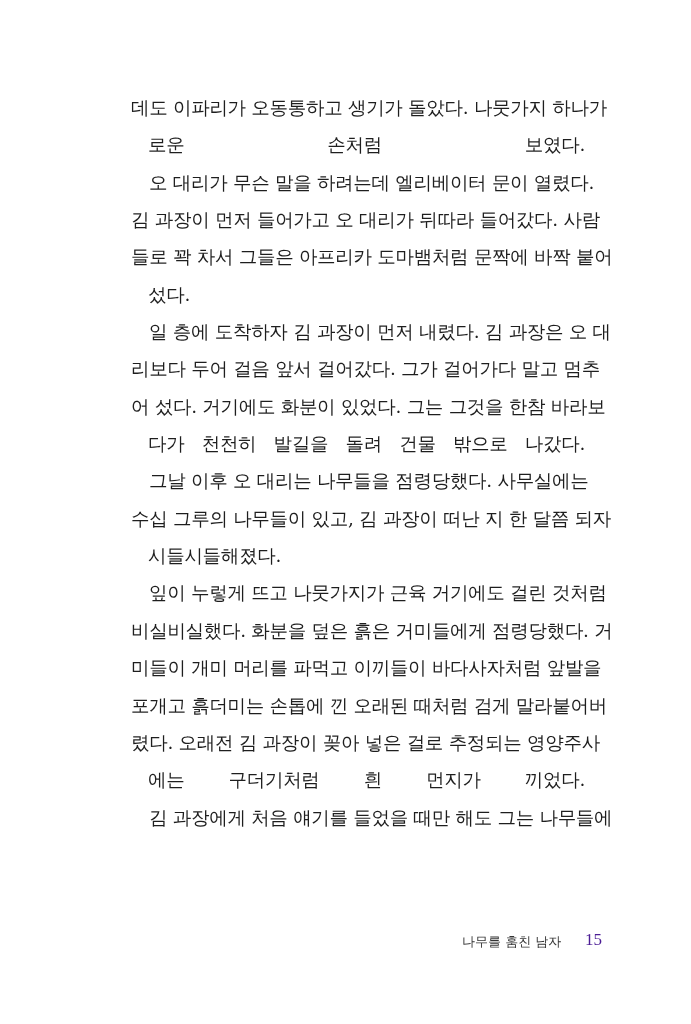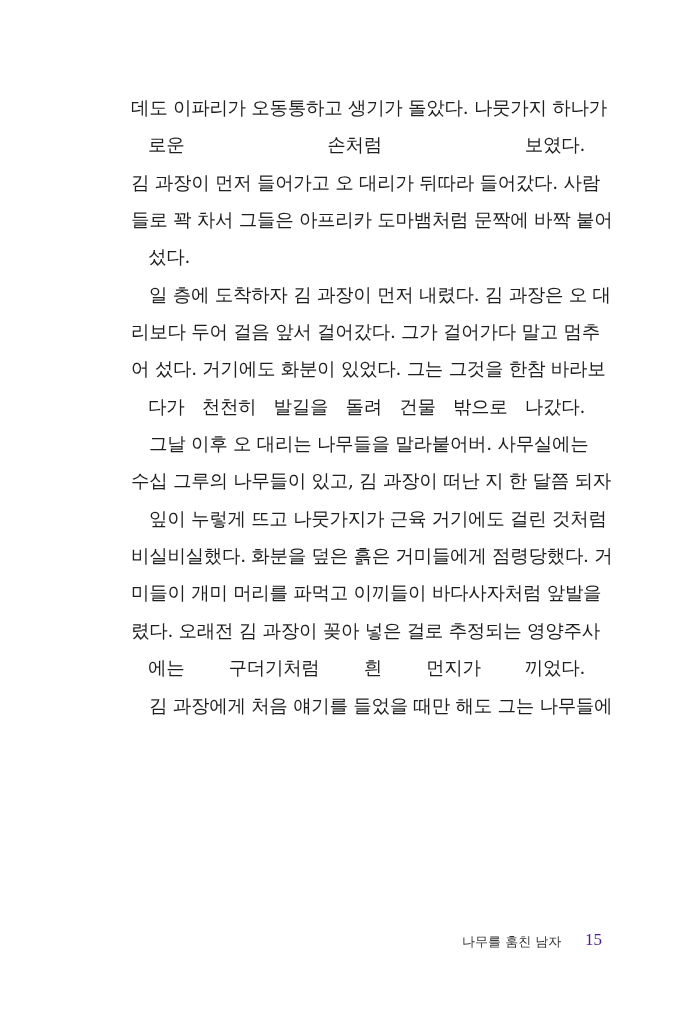--- a/index.html
+++ b/index.html
@@ -79,20 +79,23 @@
 <body>
 
 <div class="page">
   <div class="body-text" id="body-text">
       <div class="line justify">
         <span class="txt">데도 이파리가 오동통하고 생기가 돌았다. 나뭇가지 하나가</span>
       </div>
       <div class="line justify last">
         <span class="txt">로운 손처럼 보였다.</span>
       </div>
+      <div class="line justify indent">
+        <span class="txt">오 대리가 무슨 말을 하려는데 엘리베이터 문이 열렸다.</span>
+      </div>
       <div class="line justify">
         <span class="txt">김 과장이 먼저 들어가고 오 대리가 뒤따라 들어갔다. 사람</span>
       </div>
       <div class="line justify">
         <span class="txt">들로 꽉 차서 그들은 아프리카 도마뱀처럼 문짝에 바짝 붙어</span>
       </div>
       <div class="line justify last">
         <span class="txt">섰다.</span>
       </div>
       <div class="line justify indent">
@@ -101,33 +104,39 @@
       <div class="line justify">
         <span class="txt">리보다 두어 걸음 앞서 걸어갔다. 그가 걸어가다 말고 멈추</span>
       </div>
       <div class="line justify">
         <span class="txt">어 섰다. 거기에도 화분이 있었다. 그는 그것을 한참 바라보</span>
       </div>
       <div class="line justify last">
         <span class="txt">다가 천천히 발길을 돌려 건물 밖으로 나갔다.</span>
       </div>
       <div class="line justify indent">
-        <span class="txt">그날 이후 오 대리는 나무들을 말라붙어버. 사무실에는</span>
+        <span class="txt">그날 이후 오 대리는 나무들을 점령당했다. 사무실에는</span>
       </div>
       <div class="line justify">
         <span class="txt">수십 그루의 나무들이 있고, 김 과장이 떠난 지 한 달쯤 되자</span>
+      </div>
+      <div class="line justify last">
+        <span class="txt">시들시들해졌다.</span>
       </div>
       <div class="line justify indent">
         <span class="txt">잎이 누렇게 뜨고 나뭇가지가 근육 거기에도 걸린 것처럼</span>
       </div>
       <div class="line justify">
         <span class="txt">비실비실했다. 화분을 덮은 흙은 거미들에게 점령당했다. 거</span>
       </div>
       <div class="line justify">
         <span class="txt">미들이 개미 머리를 파먹고 이끼들이 바다사자처럼 앞발을</span>
+      </div>
+      <div class="line justify">
+        <span class="txt">포개고 흙더미는 손톱에 낀 오래된 때처럼 검게 말라붙어버</span>
       </div>
       <div class="line justify">
         <span class="txt">렸다. 오래전 김 과장이 꽂아 넣은 걸로 추정되는 영양주사</span>
       </div>
       <div class="line justify last">
         <span class="txt">에는 구더기처럼 흰 먼지가 끼었다.</span>
       </div>
       <div class="line justify indent">
         <span class="txt">김 과장에게 처음 얘기를 들었을 때만 해도 그는 나무들에</span>
       </div>

